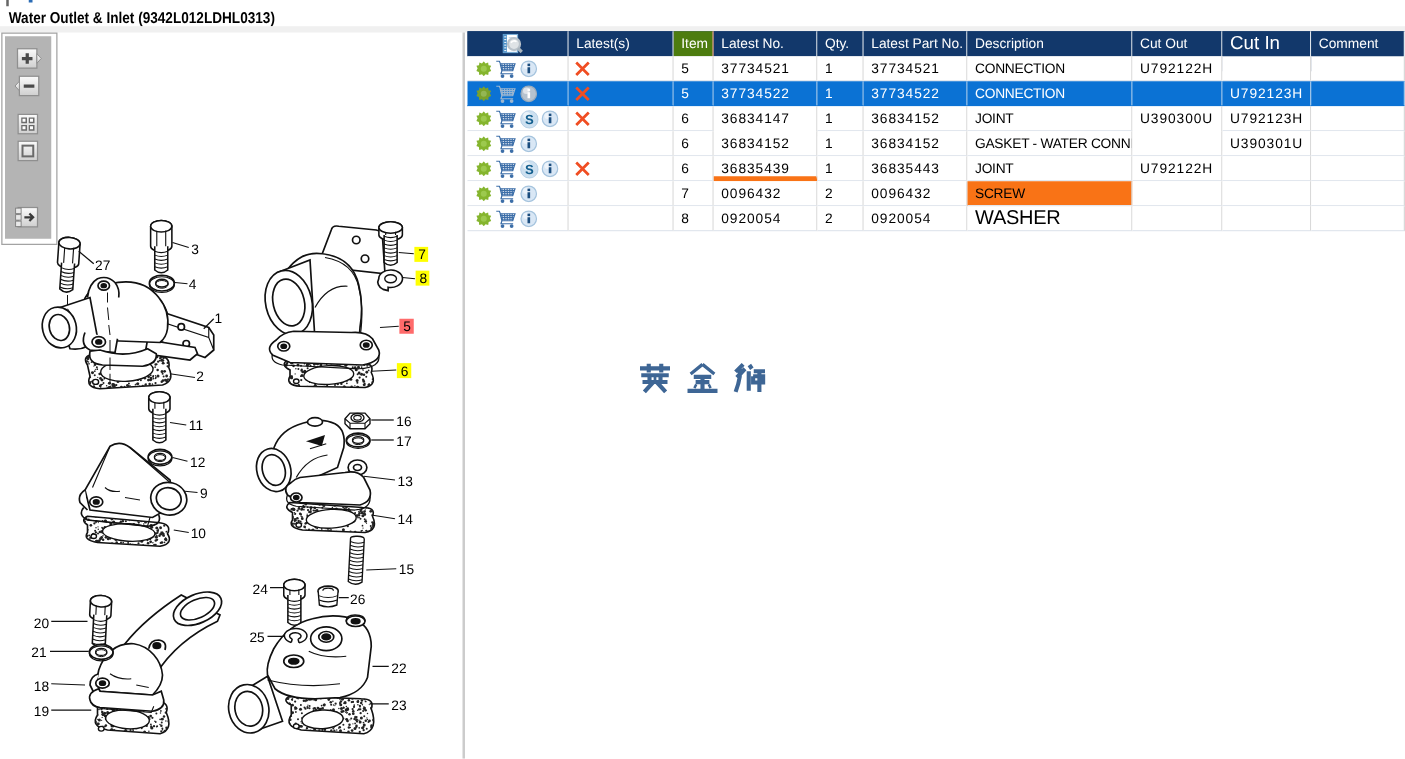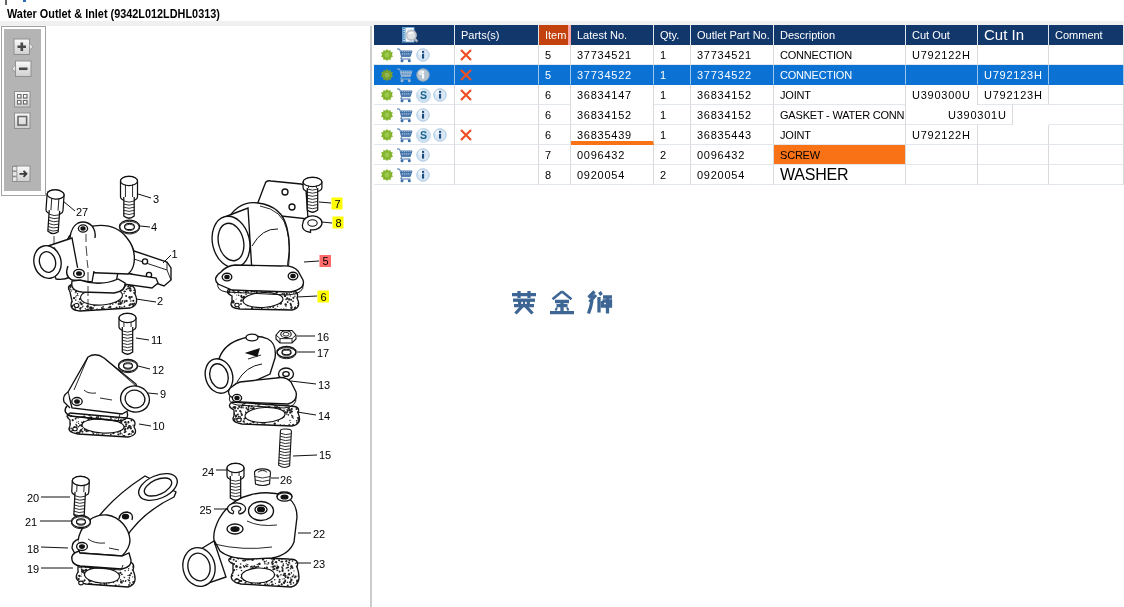--- a/index.html
+++ b/index.html
@@ -59,25 +59,25 @@
       <rect x="10.5" y="139.5" width="4.4" height="4.4" fill="#e8e8e8" stroke="#7a7a7a" stroke-width="0.7"></rect>
       <rect x="10.5" y="144.7" width="4.4" height="4.4" fill="#e8e8e8" stroke="#7a7a7a" stroke-width="0.7"></rect>
       <rect x="10.5" y="149.9" width="4.4" height="4.4" fill="#e8e8e8" stroke="#7a7a7a" stroke-width="0.7"></rect>
       <path d="M17.5 146.8 L24 146.8 M21.5 143.8 L24.5 146.8 L21.5 149.8" stroke="#3a3a3a" stroke-width="1.8" fill="none"></path>
     </g>
   </svg>
 </div>
 
 <div class="abs" style="left:374px;top:25px;width:750px;height:20px;background:#12386b"></div>
 <div class="abs" style="left:374px;top:25px;width:81px;height:20px;box-sizing:border-box;border-right:1px solid #dfe5ec;background:#12386b"></div>
-<div class="abs" style="left:455px;top:25px;width:84px;height:20px;color:#fff;font-size:11px;line-height:20px;padding-left:6px;box-sizing:border-box;border-right:1px solid #dfe5ec;background:#12386b">Parts(s)</div>
-<div class="abs" style="left:539px;top:25px;width:32px;height:20px;color:#fff;font-size:11px;line-height:20px;padding-left:6px;box-sizing:border-box;border-right:3px solid #fca5a5;background:#c2410c">Item</div>
+<div class="abs" style="left:455px;top:25px;width:84px;height:20px;color:#fff;font-size:11px;line-height:20px;padding-left:6px;box-sizing:border-box;border-right:1px solid #dfe5ec;background:#12386b">Latest(s)</div>
+<div class="abs" style="left:539px;top:25px;width:32px;height:20px;color:#fff;font-size:11px;line-height:20px;padding-left:6px;box-sizing:border-box;border-right:1px solid #fca5a5;background:#4d7c0f">Item</div>
 <div class="abs" style="left:571px;top:25px;width:83px;height:20px;color:#fff;font-size:11px;line-height:20px;padding-left:6px;box-sizing:border-box;border-right:1px solid #dfe5ec;background:#12386b">Latest No.</div>
 <div class="abs" style="left:654px;top:25px;width:37px;height:20px;color:#fff;font-size:11px;line-height:20px;padding-left:6px;box-sizing:border-box;border-right:1px solid #dfe5ec;background:#12386b">Qty.</div>
-<div class="abs" style="left:691px;top:25px;width:83px;height:20px;color:#fff;font-size:11px;line-height:20px;padding-left:6px;box-sizing:border-box;border-right:1px solid #dfe5ec;background:#12386b">Outlet Part No.</div>
+<div class="abs" style="left:691px;top:25px;width:83px;height:20px;color:#fff;font-size:11px;line-height:20px;padding-left:6px;box-sizing:border-box;border-right:1px solid #dfe5ec;background:#12386b">Latest Part No.</div>
 <div class="abs" style="left:774px;top:25px;width:132px;height:20px;color:#fff;font-size:11px;line-height:20px;padding-left:6px;box-sizing:border-box;border-right:1px solid #dfe5ec;background:#12386b">Description</div>
 <div class="abs" style="left:906px;top:25px;width:72px;height:20px;color:#fff;font-size:11px;line-height:20px;padding-left:6px;box-sizing:border-box;border-right:1px solid #dfe5ec;background:#12386b">Cut Out</div>
 <div class="abs" style="left:978px;top:25px;width:71px;height:32px;color:#fff;font-size:15px;line-height:20px;padding-left:6px;box-sizing:border-box;border-right:1px solid #dfe5ec;background:#12386b">Cut In</div>
 <div class="abs" style="left:1049px;top:25px;width:75px;height:32px;color:#fff;font-size:11px;line-height:20px;padding-left:6px;box-sizing:border-box;border-right:1px solid #dfe5ec;background:#12386b">Comment</div>
 <svg class="abs" style="left:402px;top:27px" width="17" height="17" viewBox="0 0 17 17">
 <rect x="0.5" y="0.5" width="11.5" height="14.5" fill="#ffffff" stroke="#7aadd6" stroke-width="1"></rect>
 <rect x="0.5" y="0.5" width="3" height="14.5" fill="#4a8ec6"></rect>
 <path d="M1.4 2.5 H3 M1.4 4.7 H3 M1.4 6.9 H3 M1.4 9.1 H3 M1.4 11.3 H3 M1.4 13.5 H3" stroke="#ffffff" stroke-width="0.8"></path>
 <path d="M5 3 H10.5 M5 5.2 H10.5 M5 7.4 H10.5" stroke="#c9dded" stroke-width="0.8"></path>
 <circle cx="9.2" cy="8.2" r="4.8" fill="#dfe3e6" stroke="#b9c2ca" stroke-width="1.8"></circle>
@@ -189,21 +189,21 @@
 <path d="M1 1 L11 11 M11 1 L1 11" stroke="#f04e23" stroke-width="2.2" fill="none"></path>
   </svg>
 <div class="abs" style="left:374px;top:105px;width:81px;height:20px;background:#ffffff;color:#000000;font-size:11px;line-height:20px;padding-left:6px;box-sizing:border-box;border-right:1px solid #d9d9d9;border-bottom:1px solid #e2e7ee;white-space:nowrap;overflow:hidden;letter-spacing:0.75px"></div>
 <div class="abs" style="left:455px;top:105px;width:84px;height:20px;background:#ffffff;color:#000000;font-size:11px;line-height:20px;padding-left:6px;box-sizing:border-box;border-right:1px solid #d9d9d9;border-bottom:1px solid #e2e7ee;white-space:nowrap;overflow:hidden;letter-spacing:0.75px"></div>
 <div class="abs" style="left:539px;top:105px;width:32px;height:20px;background:#ffffff;color:#000000;font-size:11px;line-height:20px;padding-left:6px;box-sizing:border-box;border-right:1px solid #d9d9d9;border-bottom:1px solid #e2e7ee;white-space:nowrap;overflow:hidden;letter-spacing:0.75px">6</div>
 <div class="abs" style="left:571px;top:105px;width:83px;height:20px;background:#ffffff;color:#000000;font-size:11px;line-height:20px;padding-left:6px;box-sizing:border-box;border-right:1px solid #d9d9d9;border-bottom:1px solid #e2e7ee;white-space:nowrap;overflow:hidden;letter-spacing:0.75px">36834152</div>
 <div class="abs" style="left:654px;top:105px;width:37px;height:20px;background:#ffffff;color:#000000;font-size:11px;line-height:20px;padding-left:6px;box-sizing:border-box;border-right:1px solid #d9d9d9;border-bottom:1px solid #e2e7ee;white-space:nowrap;overflow:hidden;letter-spacing:0.75px">1</div>
 <div class="abs" style="left:691px;top:105px;width:83px;height:20px;background:#ffffff;color:#000000;font-size:11px;line-height:20px;padding-left:6px;box-sizing:border-box;border-right:1px solid #d9d9d9;border-bottom:1px solid #e2e7ee;white-space:nowrap;overflow:hidden;letter-spacing:0.75px">36834152</div>
 <div class="abs" style="left:774px;top:105px;width:132px;height:20px;background:#ffffff;color:#000000;font-size:11px;line-height:20px;padding-left:6px;box-sizing:border-box;border-right:1px solid #d9d9d9;border-bottom:1px solid #e2e7ee;white-space:nowrap;overflow:hidden;letter-spacing:-0.2px">GASKET - WATER CONNECTION</div>
 <div class="abs" style="left:906px;top:105px;width:72px;height:20px;background:#ffffff;color:#000000;font-size:11px;line-height:20px;padding-left:6px;box-sizing:border-box;border-right:1px solid #d9d9d9;border-bottom:1px solid #e2e7ee;white-space:nowrap;overflow:hidden;letter-spacing:0.75px"></div>
-<div class="abs" style="left:942px;top:105px;width:71px;height:20px;background:#ffffff;color:#000000;font-size:11px;line-height:20px;padding-left:6px;box-sizing:border-box;border-right:1px solid #d9d9d9;border-bottom:1px solid #e2e7ee;white-space:nowrap;overflow:hidden;letter-spacing:0.75px">U390301U</div>
+<div class="abs" style="left:978px;top:105px;width:71px;height:20px;background:#ffffff;color:#000000;font-size:11px;line-height:20px;padding-left:6px;box-sizing:border-box;border-right:1px solid #d9d9d9;border-bottom:1px solid #e2e7ee;white-space:nowrap;overflow:hidden;letter-spacing:0.75px">U390301U</div>
 <div class="abs" style="left:1049px;top:105px;width:75px;height:20px;background:#ffffff;color:#000000;font-size:11px;line-height:20px;padding-left:6px;box-sizing:border-box;border-right:1px solid #d9d9d9;border-bottom:1px solid #e2e7ee;white-space:nowrap;overflow:hidden;letter-spacing:0.75px"></div>
 <svg class="abs" style="left:381px;top:109px" width="12" height="12" viewBox="0 0 12 12">
 <path d="M6 0 L7.4 1.7 L9.5 0.9 L9.8 3.1 L12 3.6 L10.9 5.5 L12 7.7 L9.9 8.6 L9.6 10.9 L7.4 10.4 L6 12 L4.6 10.4 L2.4 10.9 L2.1 8.6 L0 7.7 L1.1 5.5 L0 3.6 L2.2 3.1 L2.5 0.9 L4.6 1.7 Z" fill="#85b52e"></path>
 <circle cx="6" cy="6" r="2.4" fill="#9cc94e"></circle>
   </svg>
 <svg class="abs" style="left:396px;top:108px" width="17" height="15" viewBox="0 0 17 15">
 <g stroke="#3c6ea8" fill="none" stroke-width="0.95">
 <path d="M1 1 L3.5 1 L4.3 3 L16 3 L14.2 8.6 L5.5 8.6 L4.2 3.2"></path>
 <path d="M5.5 8.6 L4.8 11 L14.5 11"></path>
 <path d="M5.5 3 L5.9 8.3 M7.6 3 L7.9 8.3 M9.7 3 L9.9 8.3 M11.8 3 L11.9 8.3 M13.8 3 L13.8 8.3"></path>

